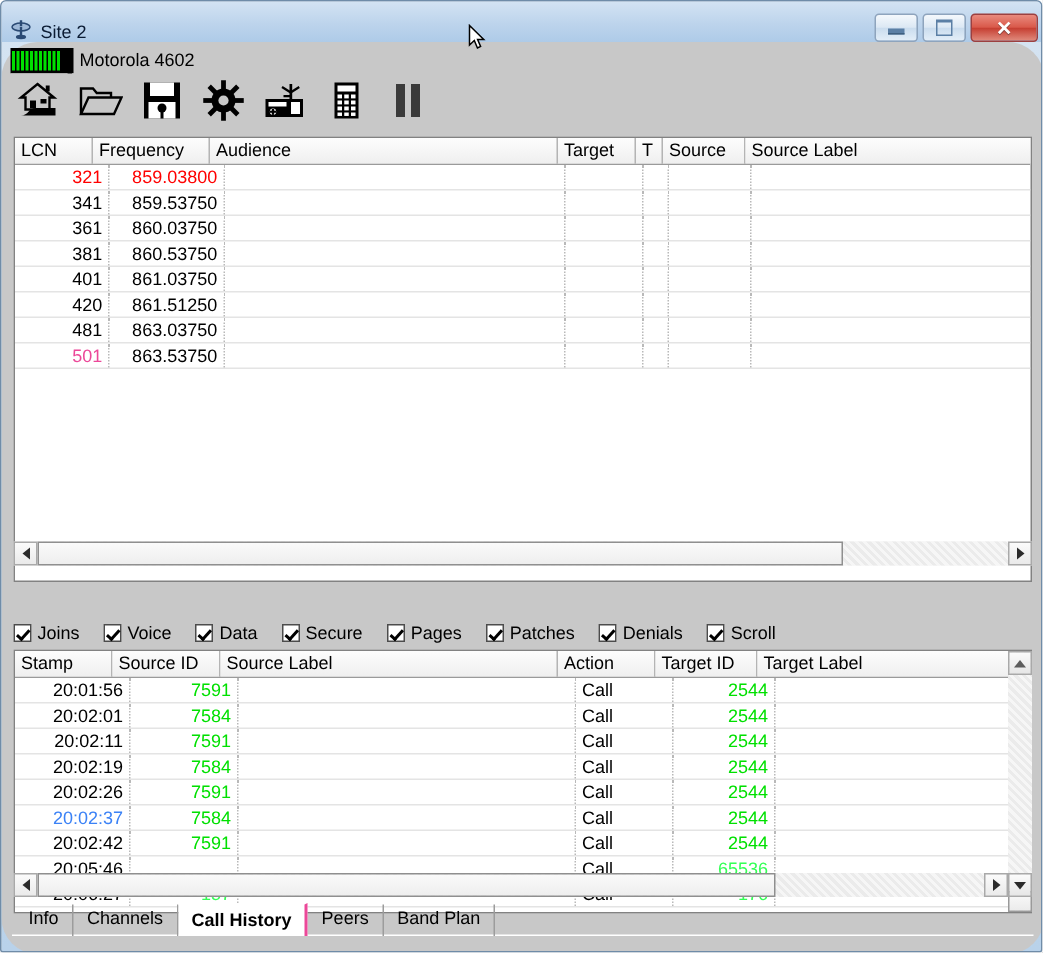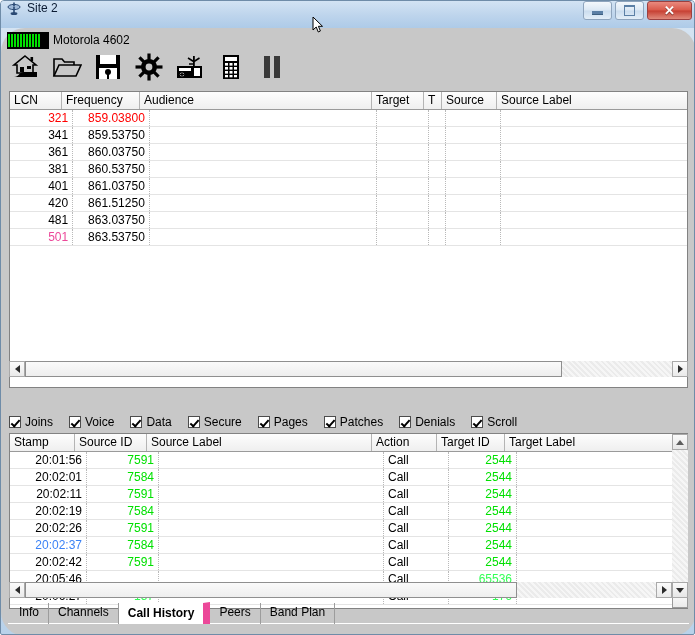--- a/index.html
+++ b/index.html
@@ -25,21 +25,21 @@
   }
 
   
   .titlebar {
     position: absolute;
     left: 0; top: 0;
     width: 695px;
     height: 27px;
     background: linear-gradient(180deg, #d3e3f3 0%, #bdd4ec 55%, #aecbe8 100%);
     display: flex;
-    align-items: flex-start;
+    align-items: flex-end;
   }
   .title-icon {
     width: 16px; height: 16px;
     margin-left: 5px; margin-right: 5px;
     position: relative;
     flex: 0 0 auto;
   }
   .title-text {
     font-size: 12px;
     color: #0b1b33;
@@ -359,21 +359,21 @@
     padding: 2px 9px 3px 9px;
     line-height: 15px;
     border-right: 1px solid #9c9c9c;
     box-sizing: border-box;
     white-space: nowrap;
     background: transparent;
     height: 21px;
   }
   .tab.active {
     background: #ffffff;
-    border-right: 7px solid #ec4899;
+    border-right: 2px solid #ec4899;
     border-top: 1px solid #ffffff;
     font-weight: bold;
     padding-top: 3px;
     height: 22px;
   }
 </style>
 </head>
 <body>
 
 <div id="app">

